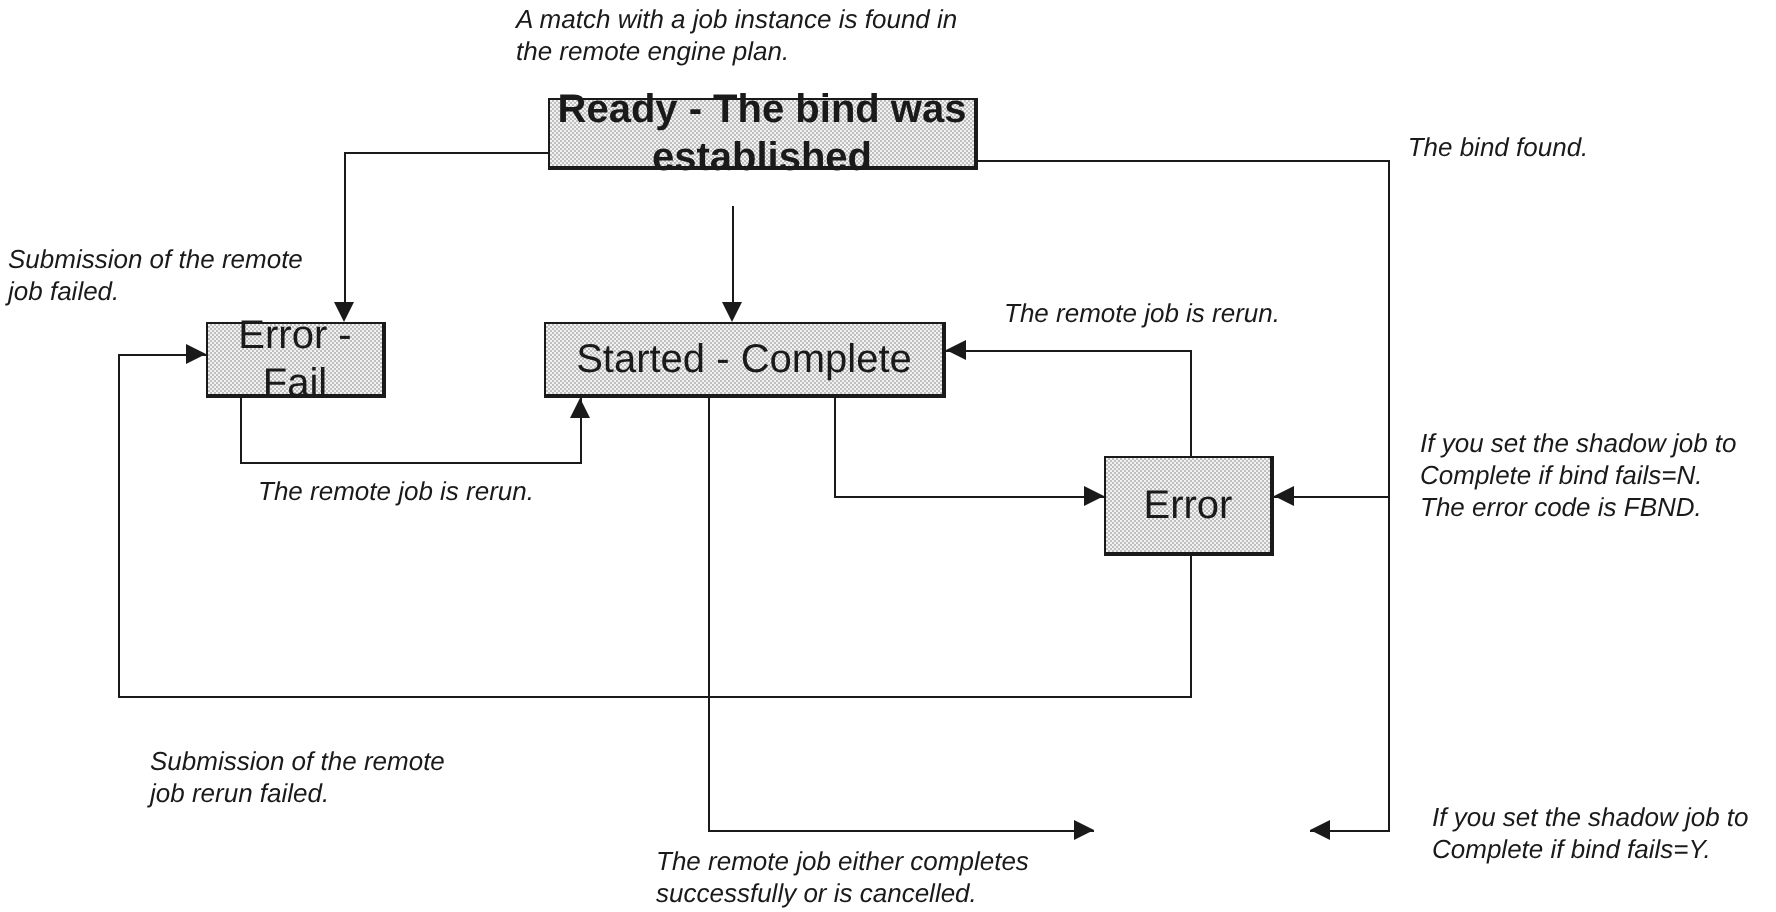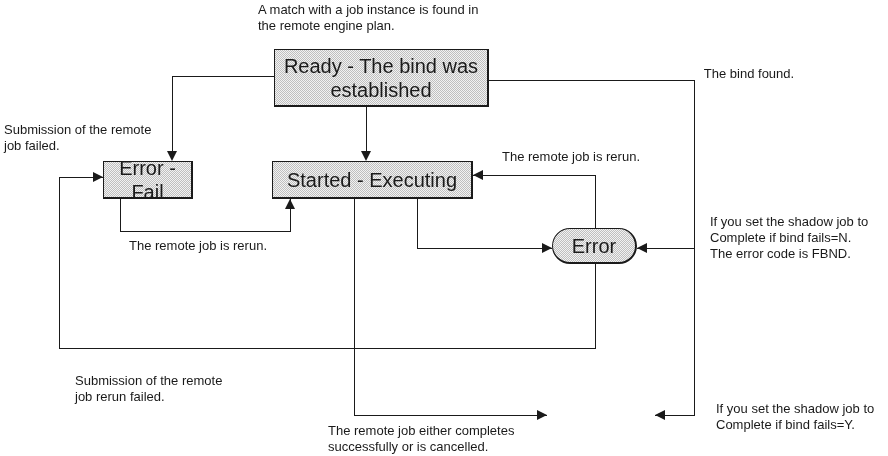--- a/index.html
+++ b/index.html
@@ -20,20 +20,21 @@
     border-right-width:2px;border-bottom-width:2px;
     display:flex;align-items:center;justify-content:center;
     text-align:center;
     font-size:20px;line-height:24px;
     white-space:pre-line;
     z-index:3;
     box-sizing:border-box;
   }
   .note{
     position:absolute;
+    font-style:italic;
     font-size:13px;line-height:16px;
     white-space:pre-line;
     z-index:2;
   }
   .hline,.vline{position:absolute;background:var(--line);z-index:1;}
   .hline{height:1px;}
   .vline{width:1px;}
   .arrow{position:absolute;width:0;height:0;z-index:2;}
   .arrow.down{border-left:5px solid transparent;border-right:5px solid transparent;border-top:10px solid var(--line);}
   .arrow.up{border-left:5px solid transparent;border-right:5px solid transparent;border-bottom:10px solid var(--line);}
@@ -76,28 +77,28 @@
   <div class="arrow up" style="left:285px;top:199px;"></div>
 
   <div class="vline" style="left:354px;top:199px;height:217px;"></div>
   <div class="hline" style="left:354px;top:415px;width:193px;"></div>
   <div class="arrow right" style="left:537px;top:410px;"></div>
 
   <div class="vline" style="left:417px;top:199px;height:50px;"></div>
   <div class="hline" style="left:417px;top:248px;width:135px;"></div>
   <div class="arrow right" style="left:542px;top:243px;"></div>
 
-  <div class="state-box" style="left:274px;top:49px;width:215px;height:58px;">Ready - The bind was
+  <div class="state-box" style="left:274px;top:49px;width:215px;height:36px;font-weight:bold;">Ready - The bind was
 established</div>
 
   <div class="state-box" style="left:103px;top:161px;width:90px;height:38px;">Error - Fail</div>
 
-  <div class="state-box" style="left:272px;top:161px;width:201px;height:38px;">Started - Executing</div>
+  <div class="state-box" style="left:272px;top:161px;width:201px;height:38px;">Started - Complete</div>
 
-  <div class="state-box" style="left:552px;top:228px;width:85px;height:36px;border-radius:19px;">Error</div>
+  <div class="state-box" style="left:552px;top:228px;width:85px;height:50px;">Error</div>
 
 
   <div class="note" style="left:258px;top:2px;width:260px;">A match with a job instance is found in
 the remote engine plan.</div>
 
 
   <div class="note" style="left:610px;top:66px;width:278px;text-align:center;">The bind found.</div>
 
   <div class="note" style="left:4px;top:122px;width:200px;">Submission of the remote
 job failed.</div>

